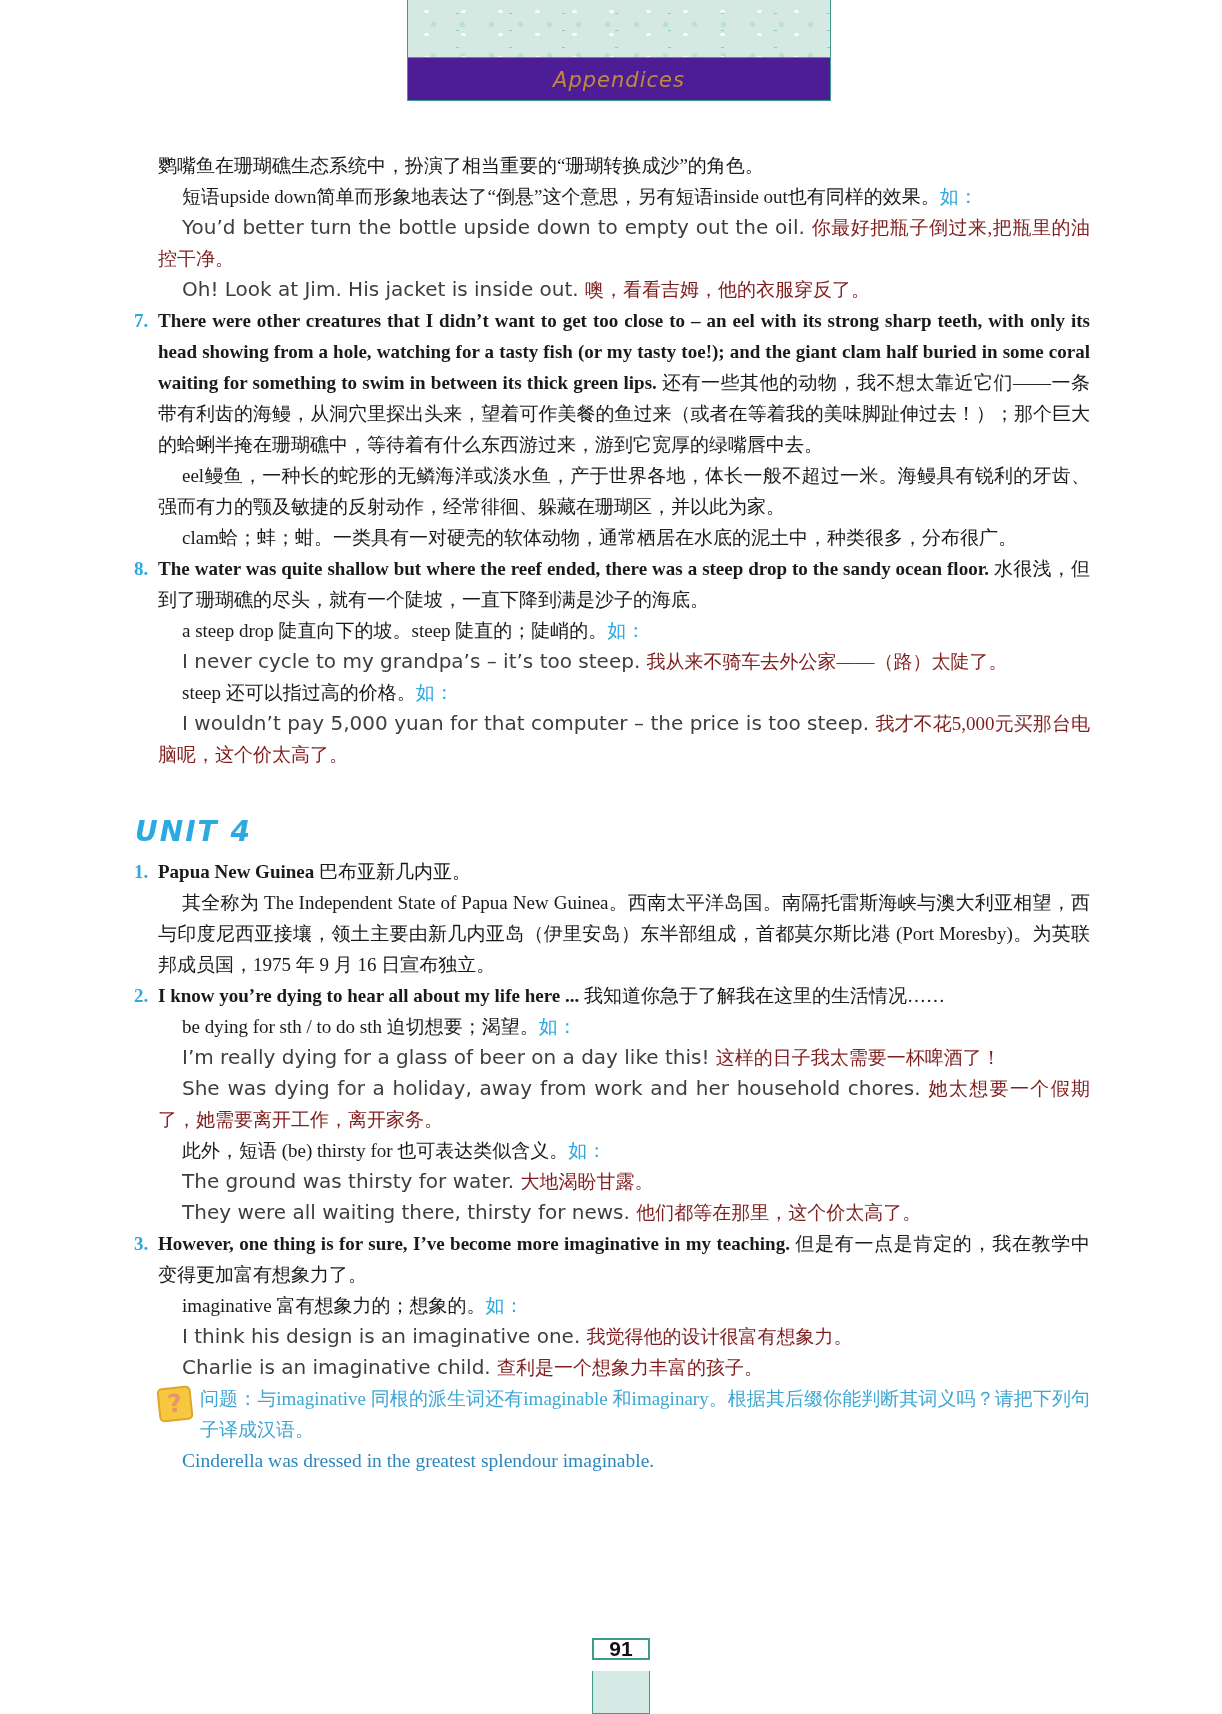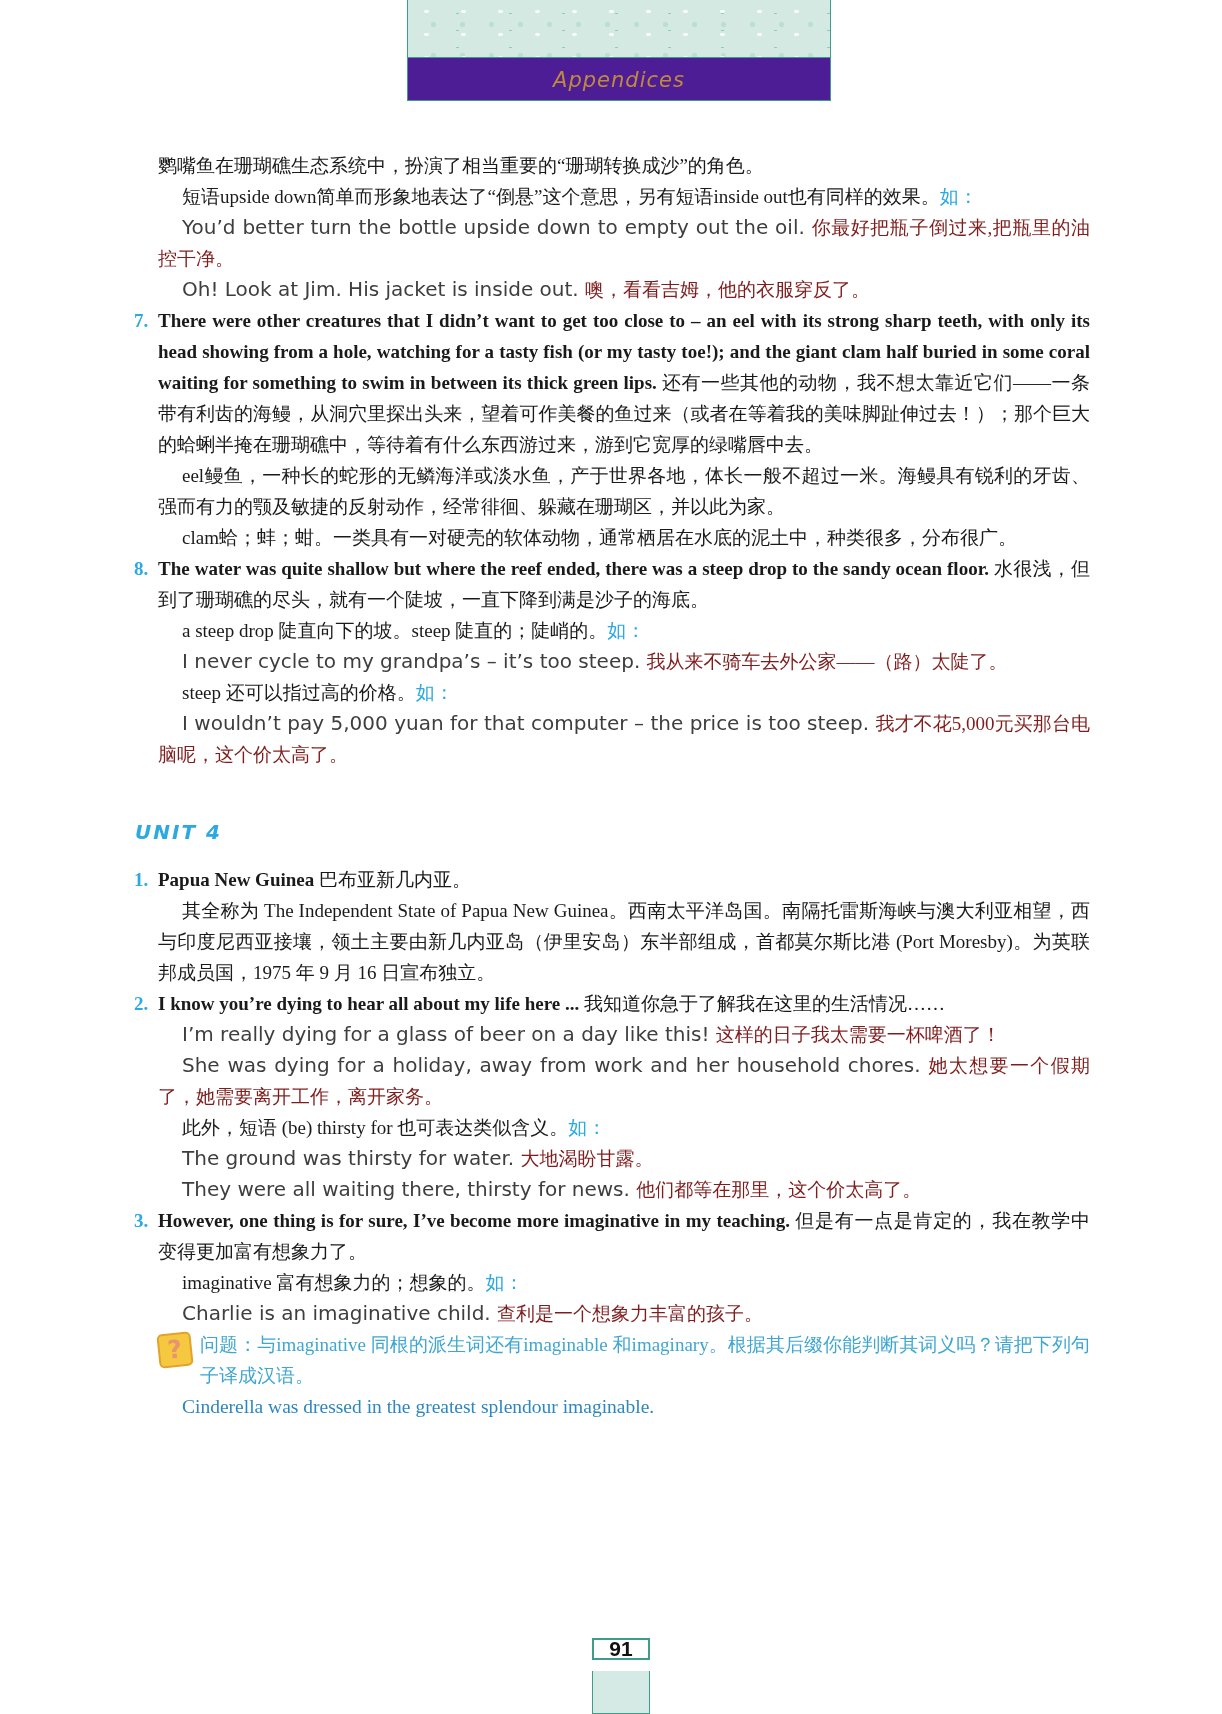--- a/index.html
+++ b/index.html
@@ -78,25 +78,25 @@
   .seg-blue{color:var(--accent-blue);}
   .seg-hand-en{
     font-family:"DejaVu Sans",sans-serif;
     font-size:20px;
     color:var(--hand-color);
   }
   .seg-hand-zh{
     color:#7f1d1d;
   }
   .unit-heading{
-    margin:46px 0 16px -23px;
+    margin:46px 0 8px -23px;
     font-family:"DejaVu Sans",sans-serif;
     font-weight:800;
     font-style:italic;
-    font-size:20px;
+    font-size:28px;
     line-height:32px;
     letter-spacing:2px;
     color:var(--accent-blue);
     text-align:left;
   }
   .question{
     position:relative;
     padding-left:42px;
     color:var(--question-blue);
   }
@@ -166,27 +166,29 @@
       <div class="para indent"><span class="seg-regular">clam蛤；蚌；蚶。一类具有一对硬壳的软体动物，通常栖居在水底的泥土中，种类很多，分布很广。</span></div>
       <div class="item"><span class="num">8.</span><span class="seg-bold-en">The water was quite shallow but where the reef ended, there was a steep drop to the sandy ocean floor. </span><span class="seg-regular">水很浅，但到了珊瑚礁的尽头，就有一个陡坡，一直下降到满是沙子的海底。</span></div>
       <div class="para indent"><span class="seg-regular">a steep drop 陡直向下的坡。steep 陡直的；陡峭的。</span><span class="seg-blue">如：</span></div>
       <div class="example indent"><span class="seg-hand-en">I never cycle to my grandpa’s – it’s too steep. </span><span class="seg-hand-zh">我从来不骑车去外公家——（路）太陡了。</span></div>
       <div class="para indent"><span class="seg-regular">steep 还可以指过高的价格。</span><span class="seg-blue">如：</span></div>
       <div class="example indent"><span class="seg-hand-en">I wouldn’t pay 5,000 yuan for that computer – the price is too steep. </span><span class="seg-hand-zh">我才不花5,000元买那台电脑呢，这个价太高了。</span></div>
       <div class="unit-heading">UNIT 4</div>
       <div class="item"><span class="num">1.</span><span class="seg-bold-en">Papua New Guinea </span><span class="seg-regular">巴布亚新几内亚。</span></div>
       <div class="para indent"><span class="seg-regular">其全称为 The Independent State of Papua New Guinea。西南太平洋岛国。南隔托雷斯海峡与澳大利亚相望，西与印度尼西亚接壤，领土主要由新几内亚岛（伊里安岛）东半部组成，首都莫尔斯比港 (Port Moresby)。为英联邦成员国，1975 年 9 月 16 日宣布独立。</span></div>
       <div class="item"><span class="num">2.</span><span class="seg-bold-en">I know you’re dying to hear all about my life here ... </span><span class="seg-regular">我知道你急于了解我在这里的生活情况……</span></div>
+      <div class="para indent"><span class="seg-regular">be dying for sth / to do sth 迫切想要；渴望。</span><span class="seg-blue">如：</span></div>
       <div class="example indent"><span class="seg-hand-en">I’m really dying for a glass of beer on a day like this! </span><span class="seg-hand-zh">这样的日子我太需要一杯啤酒了！</span></div>
       <div class="example indent"><span class="seg-hand-en">She was dying for a holiday, away from work and her household chores. </span><span class="seg-hand-zh">她太想要一个假期了，她需要离开工作，离开家务。</span></div>
       <div class="para indent"><span class="seg-regular">此外，短语 (be) thirsty for 也可表达类似含义。</span><span class="seg-blue">如：</span></div>
       <div class="example indent"><span class="seg-hand-en">The ground was thirsty for water. </span><span class="seg-hand-zh">大地渴盼甘露。</span></div>
       <div class="example indent"><span class="seg-hand-en">They were all waiting there, thirsty for news. </span><span class="seg-hand-zh">他们都等在那里，这个价太高了。</span></div>
       <div class="item"><span class="num">3.</span><span class="seg-bold-en">However, one thing is for sure, I’ve become more imaginative in my teaching. </span><span class="seg-regular">但是有一点是肯定的，我在教学中变得更加富有想象力了。</span></div>
       <div class="para indent"><span class="seg-regular">imaginative 富有想象力的；想象的。</span><span class="seg-blue">如：</span></div>
+      <div class="example indent"><span class="seg-hand-en">I think his design is an imaginative one. </span><span class="seg-hand-zh">我觉得他的设计很富有想象力。</span></div>
       <div class="example indent"><span class="seg-hand-en">Charlie is an imaginative child. </span><span class="seg-hand-zh">查利是一个想象力丰富的孩子。</span></div>
       <div class="question"><span class="q-icon">?</span><span class="seg-question">问题：与imaginative 同根的派生词还有imaginable 和imaginary。根据其后缀你能判断其词义吗？请把下列句子译成汉语。</span></div>
       <div class="blue-line"><span class="seg-exercise">Cinderella was dressed in the greatest splendour imaginable.</span></div>
     </div>
 
   <div class="page-number-box">91</div>
   <div class="footer-tab"></div>
 
 </div>
 

